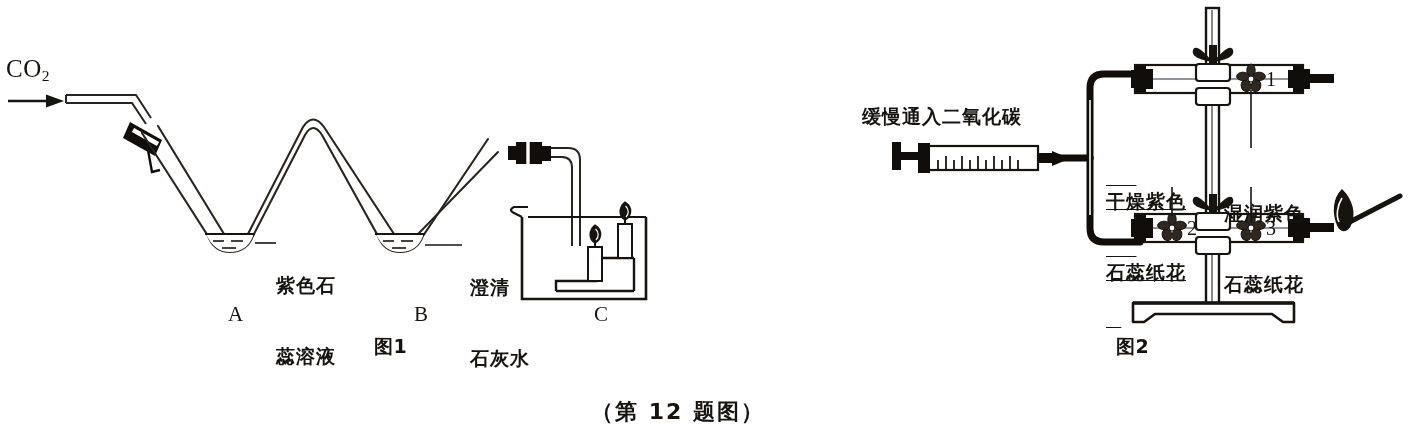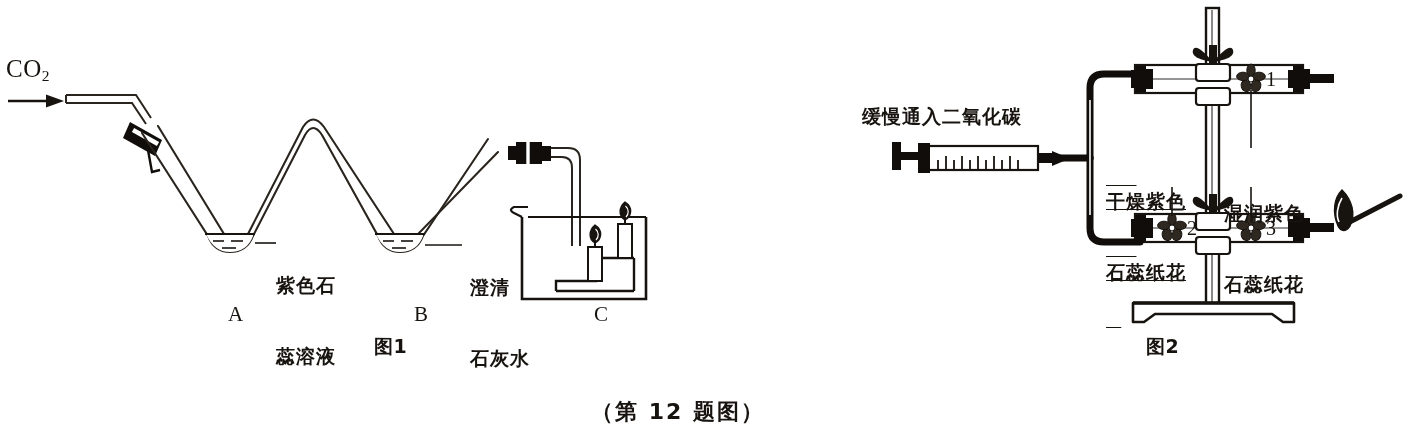--- a/index.html
+++ b/index.html
@@ -332,17 +332,17 @@
 
   <div class="lbl cn cn-2line" style="left:1224px; top:154px;">
     <div>湿润紫色</div>
     <div>石蕊纸花</div>
   </div>
 
   <div class="lbl tubenum" style="left:1266px; top:68px;">1</div>
   <div class="lbl tubenum" style="left:1187px; top:217px;">2</div>
   <div class="lbl tubenum" style="left:1266px; top:217px;">3</div>
 
-  <div class="lbl cap" style="left:1146px; top:336px;"><span>图2</span></div>
+  <div class="lbl cap" style="left:1116px; top:336px;"><span>图2</span></div>
 
   <div class="lbl bottom-caption" style="left:591px; top:400px;">（第 12 题图）</div>
 
 </div>
 
 </body></html>

